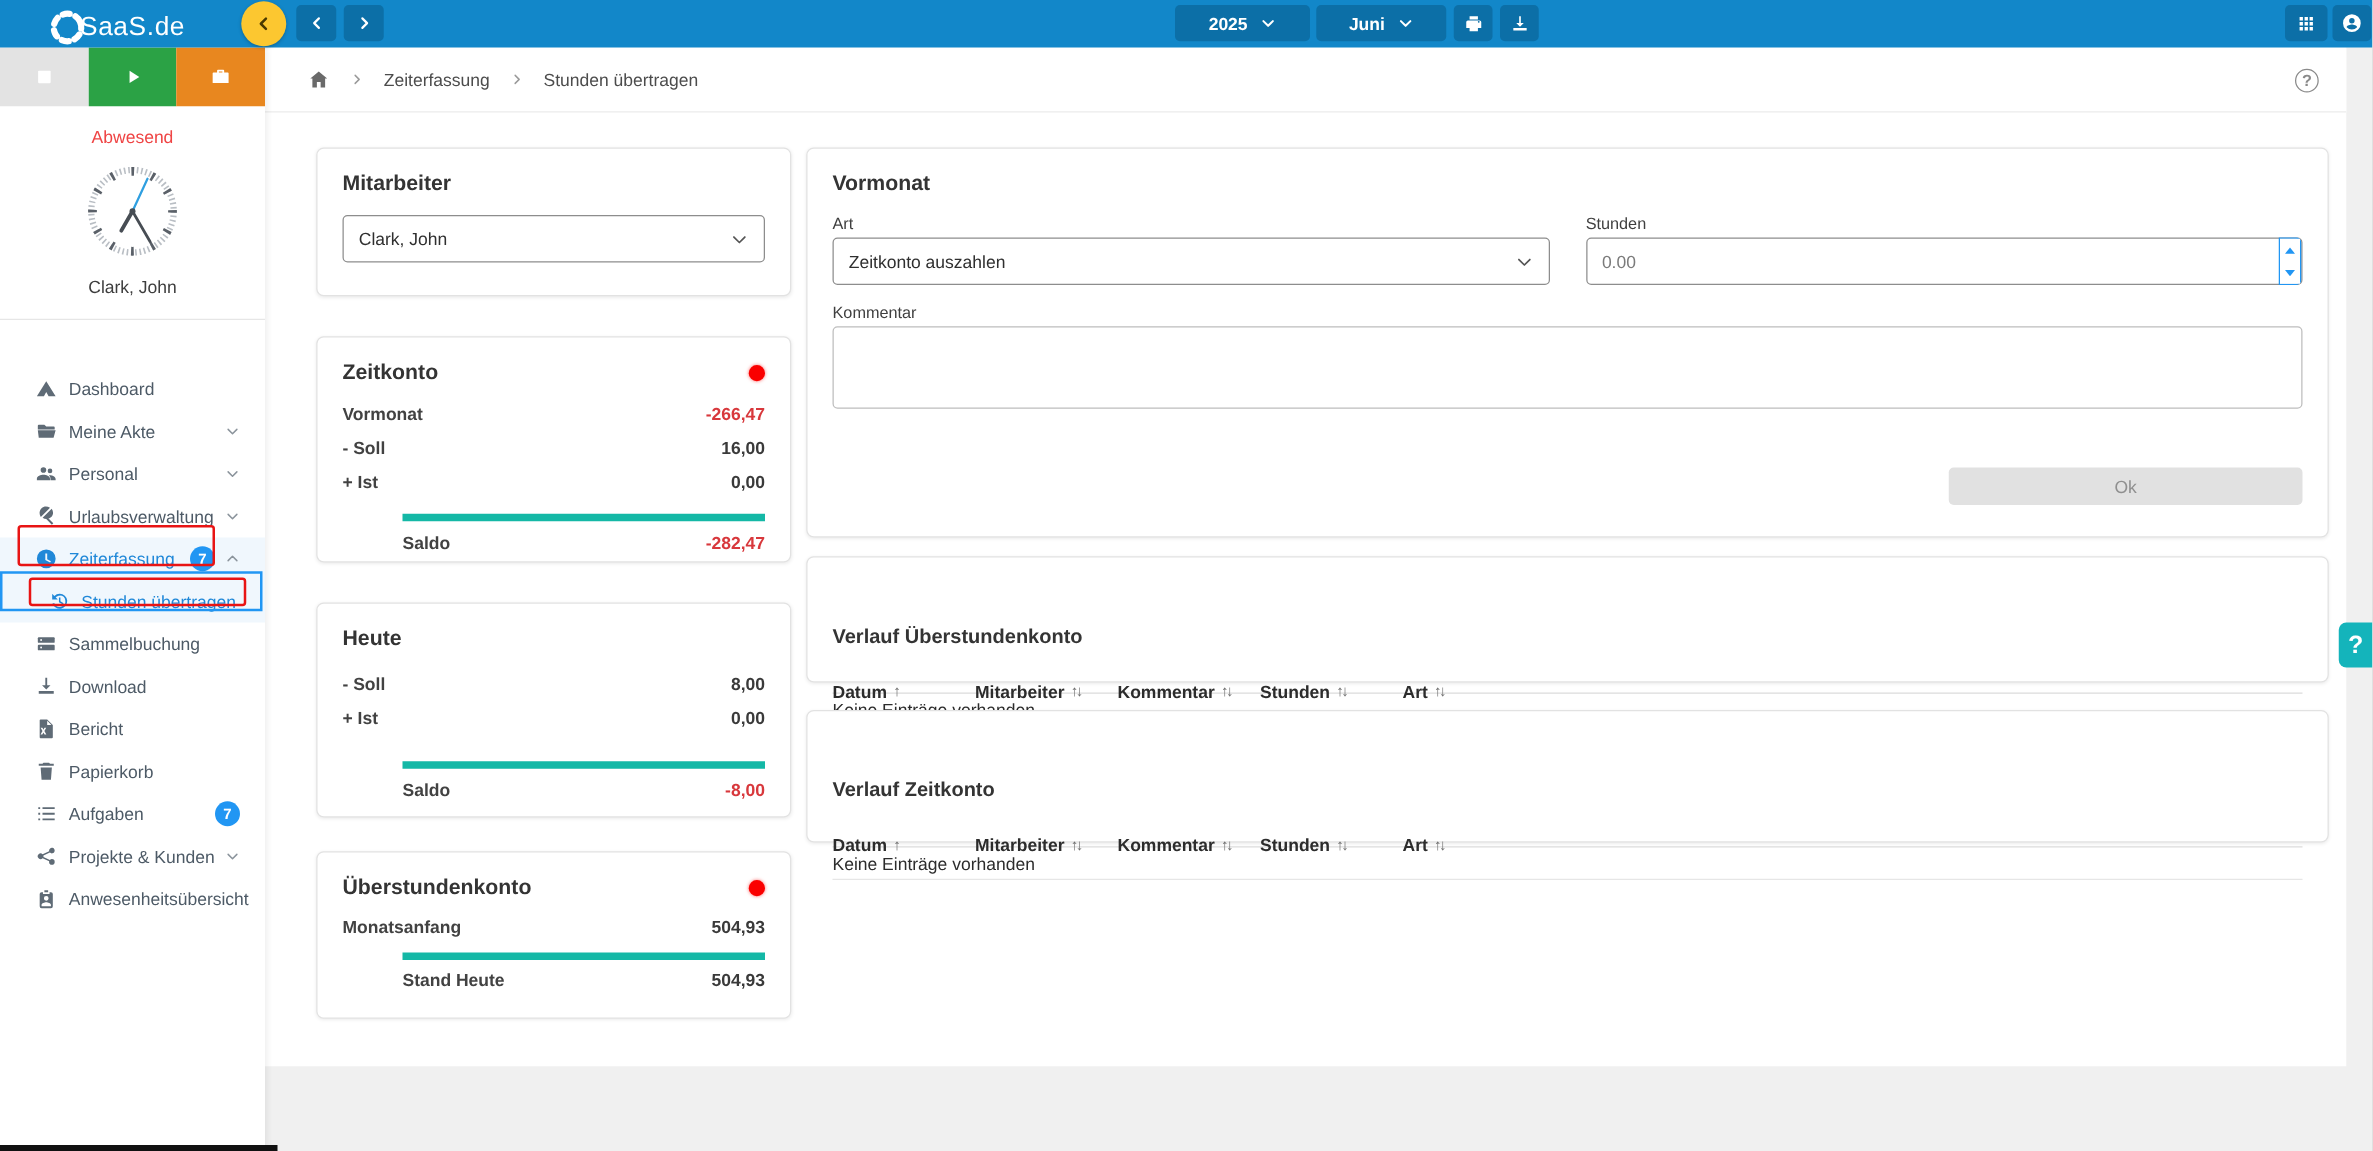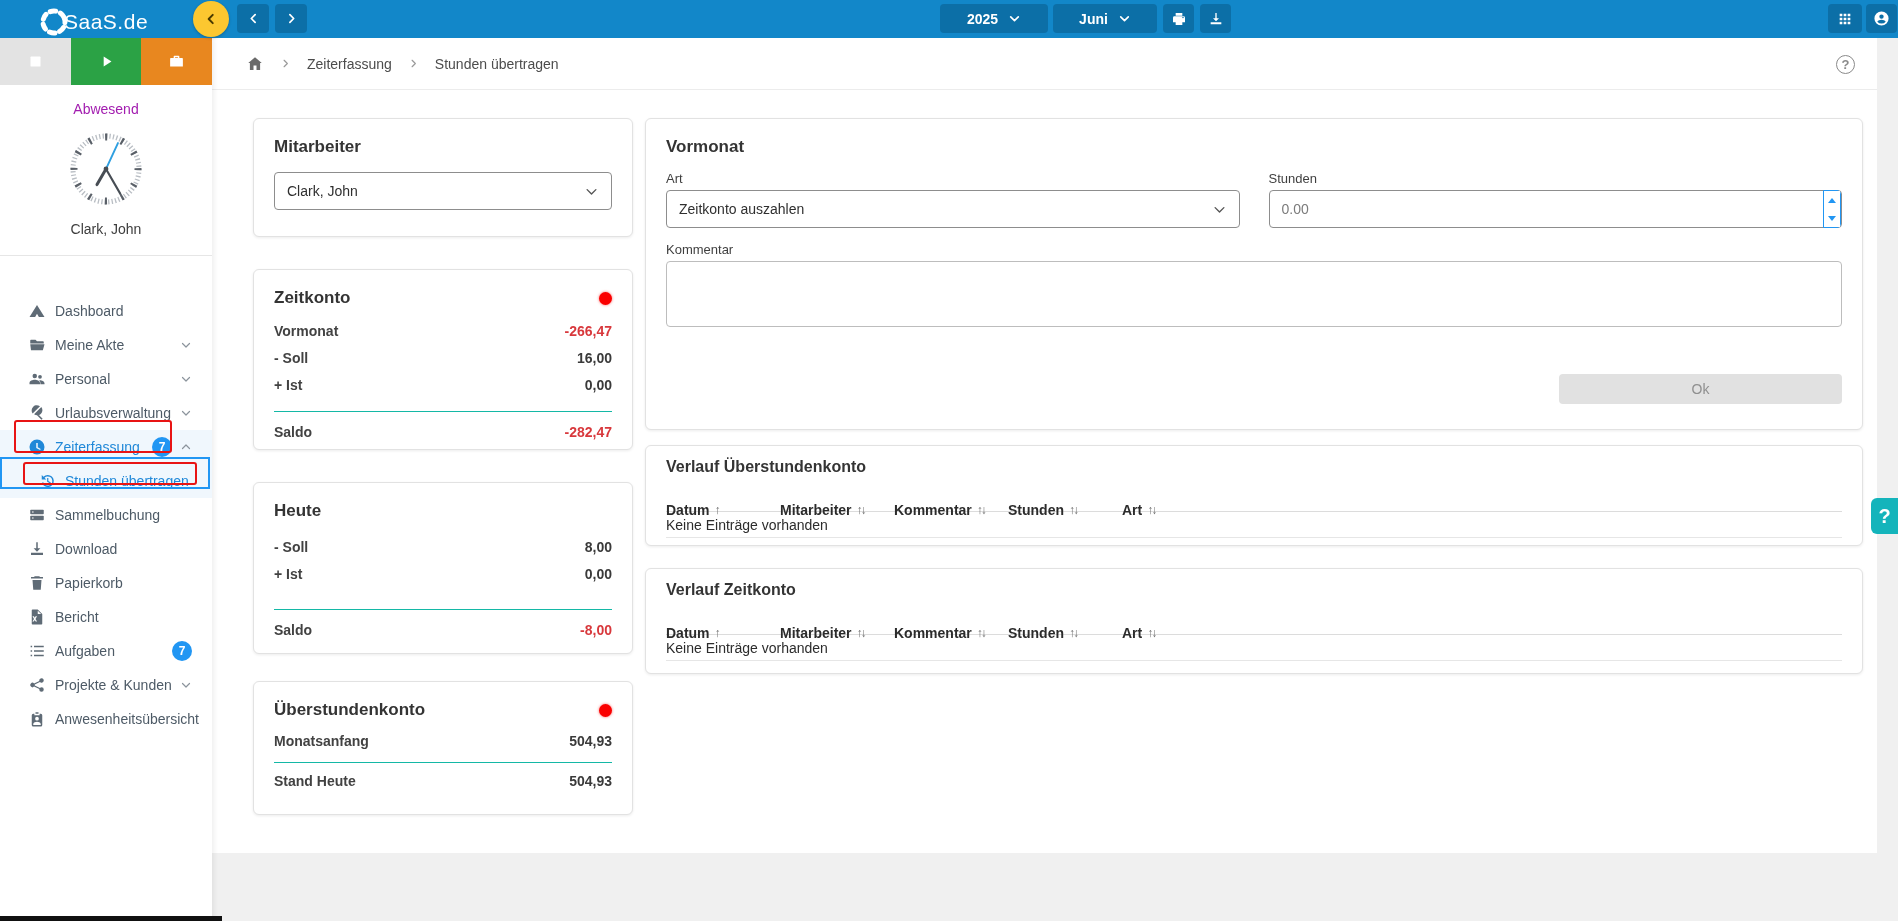--- a/index.html
+++ b/index.html
@@ -22,21 +22,21 @@
            background:#fcc730; border:none; display:flex; align-items:center; justify-content:center;
            cursor:pointer; z-index:45; box-shadow:0 1px 3px rgba(0,0,0,.25); }
   
   .sidebar{ position:absolute; left:0; top:38px; width:212px; height:883px; background:#fff;
             box-shadow:2px 0 5px rgba(0,0,0,.07); z-index:30; }
   .status-blocks{ display:flex; height:47px; }
   .status-block{ flex:1; border:none; display:flex; align-items:center; justify-content:center; cursor:pointer; }
   .status-stop{ background:#e3e3e3; }
   .status-play{ background:#2ba245; }
   .status-work{ background:#e8871f; }
-  .status-label{ text-align:center; margin-top:16px; font-size:14px; color:#a21caf; }
+  .status-label{ text-align:center; margin-top:16px; font-size:14px; color:#ef4444; }
   .clock-wrap{ display:flex; justify-content:center; margin-top:14px; }
   .user-name{ text-align:center; margin-top:14px; font-size:14px; color:#3d3d3d;
               padding-bottom:18px; border-bottom:1px solid #e6e6e6; }
   .menu-list{ margin-top:38px; }
   .mi{ position:relative; display:flex; align-items:center; height:34px; padding:0 20px 0 28px;
        color:#4d5a66; cursor:pointer; font-size:14px; }
   .mi .ico{ width:18px; height:18px; margin-right:9px; color:#5f6b76; flex:0 0 18px; }
   .mi .ico svg{ width:18px; height:18px; display:block; }
   .mi-label{ white-space:nowrap; }
   .mi.active{ color:#2088d8; }
@@ -62,21 +62,21 @@
             display:flex; align-items:center; justify-content:center; cursor:pointer; }
   .card{ position:absolute; background:#fff; border:1px solid #e2e2e2; border-radius:6px;
          box-shadow:0 1px 3px rgba(0,0,0,.08); padding:18px 20px; }
   .card-title{ font-size:17px; font-weight:bold; color:#343434; }
   .title-row{ display:flex; align-items:center; justify-content:space-between; }
   .red-dot{ width:13px; height:13px; border-radius:50%; background:#fa0000; box-shadow:0 0 3px rgba(250,0,0,.6); }
   .krow{ display:flex; justify-content:space-between; height:27px; align-items:center;
          font-size:14px; color:#424242;font-weight:bold; }
   .krow .val{ color:#3a3a3a; }
   .val.neg{ color:#d8383c; }
-  .saldo{ border-top:1px solid #14b8a6; margin-top:13px; padding-top:13px; }
+  .saldo{ border-top:6px solid #14b8a6; margin-top:13px; padding-top:13px;margin-left:48px; }
   .select-box{ position:relative; height:38px; border:1px solid #8d8d8d; border-radius:4px;
                background:#fff; display:flex; align-items:center; padding:0 34px 0 12px;
                font-size:14px; color:#2f2f2f; cursor:pointer; }
   .select-box .sel-chev{ position:absolute; right:12px; top:11px; color:#555; }
   .field-label{ font-size:13px; color:#3f3f3f; margin-bottom:4px; }
   .form-row{ display:flex; gap:29px; margin-top:14px; }
   .form-col{ flex:1; min-width:0; }
   .num-input{ position:relative; height:38px; border:1px solid #8d8d8d; border-radius:4px; background:#fff;
               display:flex; align-items:center; padding:0 28px 0 12px; font-size:14px; color:#7b7b7b; }
   .spinner{ position:absolute; right:0; top:-1px; bottom:-1px; width:18px; border:1px solid #2196f3;
@@ -85,21 +85,21 @@
              cursor:pointer; padding:0; }
   .tri-up{ width:0; height:0; border-left:4px solid transparent; border-right:4px solid transparent;
            border-bottom:5px solid #2196f3; }
   .tri-dn{ width:0; height:0; border-left:4px solid transparent; border-right:4px solid transparent;
            border-top:5px solid #2196f3; }
   .textarea{ width:100%; height:66px; border:1px solid #bdbdbd; border-radius:4px; background:#fff;
              resize:none; font-family:inherit; font-size:14px; padding:8px 10px; }
   .ok-btn{ position:absolute; right:20px; bottom:25px; width:283px; height:30px; background:#e1e1e1;
            border:none; border-radius:4px; color:#8f8f8f; font-size:14px; font-family:inherit; cursor:pointer; }
   .vcard{ padding:12px 20px 9px 20px; }
-  .vtitle{ font-size:16px; font-weight:bold; color:#343434; }
+  .vtitle{ font-size:16px; font-weight:bold; color:#343434;margin-top:43px; }
   .thead{ display:flex; margin-top:8px; height:28px; align-items:center; border-bottom:1px solid #dcdcdc; }
   .th{ width:114px; font-weight:bold; font-size:14px; color:#2c2c2c; display:flex; align-items:center;
        gap:5px; cursor:pointer;margin-top:24px; }
   .th .sort{ color:#6f6f6f; font-size:12px; font-weight:normal; letter-spacing:-2px; }
   .empty-row{ height:26px; line-height:26px; font-size:14px; color:#2c2c2c; border-bottom:1px solid #e6e6e6; }
   .help-tab{ position:absolute; right:0; top:498px; width:27px; height:36px; background:#14b4bb;
              border:none; border-radius:6px 0 0 6px; color:#fff; font-size:20px; font-weight:bold;
              cursor:pointer; z-index:50; display:flex; align-items:center; justify-content:center; }
   .black-bar{ position:absolute; left:0; bottom:0; width:222px; height:5px; background:#111; z-index:70; }
 </style>
@@ -299,33 +299,33 @@
             <svg viewBox="0 0 24 24" fill="currentColor">
               <path d="M11 3h2v8h3.5L12 15.5 7.5 11H11zM4 17h16v3H4z"></path>
             </svg>
           </span>
         <span class="mi-label">Download</span>
       </div>
 
       <div class="mi">
         <span class="ico">
             <svg viewBox="0 0 24 24" fill="currentColor">
+              <path d="M13 2H6a1 1 0 0 0-1 1v18a1 1 0 0 0 1 1h12a1 1 0 0 0 1-1V8zm-.9 16h-1.9l-1.2-2.1L7.8 18H5.9l2.1-3.5-2-3.5h1.9l1.1 2 1.1-2H12l-2 3.5zM13 8V3.5L17.5 8z"></path>
+            </svg>
+          </span>
+        <span class="mi-label">Bericht</span>
+      </div>
+
+      <div class="mi">
+        <span class="ico">
+            <svg viewBox="0 0 24 24" fill="currentColor">
               <path d="M9 3h6l1 1h4v2H4V4h4zM6 8h12l-1 13H7z"></path>
             </svg>
           </span>
         <span class="mi-label">Papierkorb</span>
-      </div>
-
-      <div class="mi">
-        <span class="ico">
-            <svg viewBox="0 0 24 24" fill="currentColor">
-              <path d="M13 2H6a1 1 0 0 0-1 1v18a1 1 0 0 0 1 1h12a1 1 0 0 0 1-1V8zm-.9 16h-1.9l-1.2-2.1L7.8 18H5.9l2.1-3.5-2-3.5h1.9l1.1 2 1.1-2H12l-2 3.5zM13 8V3.5L17.5 8z"></path>
-            </svg>
-          </span>
-        <span class="mi-label">Bericht</span>
       </div>
 
       <div class="mi">
         <span class="ico">
             <svg viewBox="0 0 24 24" fill="currentColor">
               <path d="M3.5 5h2v2h-2zM8 5h13v2H8zM3.5 11h2v2h-2zM8 11h13v2H8zM3.5 17h2v2h-2zM8 17h13v2H8z"></path>
             </svg>
           </span>
         <span class="mi-label">Aufgaben</span>
         <span class="badge">7</span>

